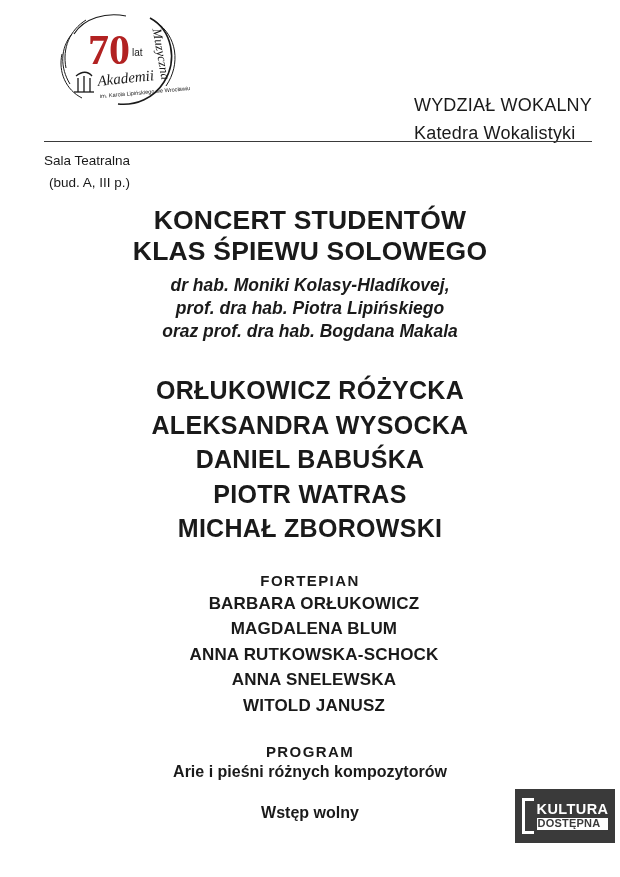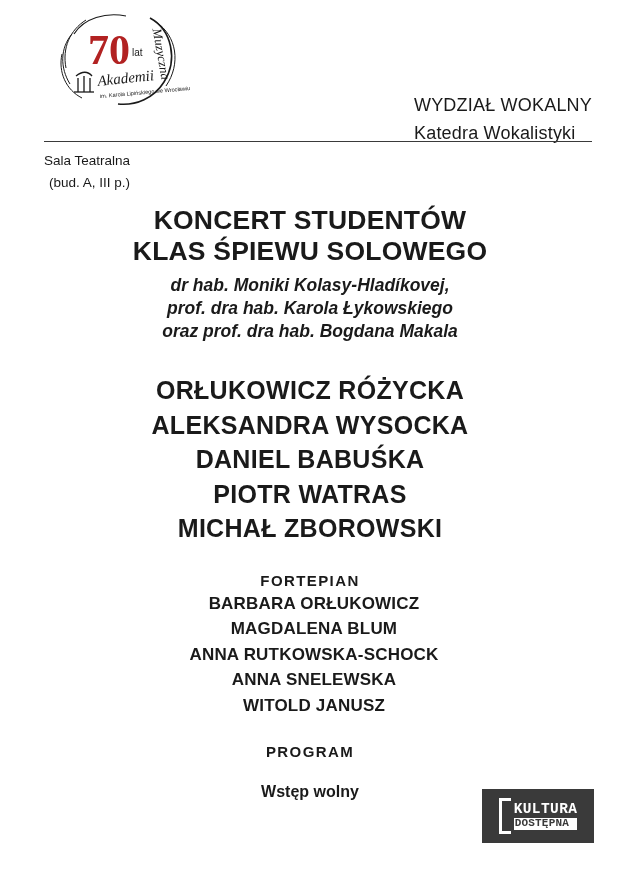--- a/index.html
+++ b/index.html
@@ -128,30 +128,29 @@
   }
   .free-entry {
     margin-top: 23px;
     font-size: 16px;
     font-weight: bold;
   }
 
   
   .badge {
     position: absolute;
-    right: 26px;
+    right: 5px;
     bottom: 34px;
-    width: 112px;
+    width: 100px;
     height: 54px;
     background: #3a3a3a;
     color: #ffffff;
     display: flex;
     align-items: center;
     justify-content: center;
-    font-family: Liberation Mono, monospace;
   }
   .badge-inner {
     display: flex;
     align-items: center;
     gap: 3px;
   }
   .badge-bracket {
     width: 9px;
     height: 30px;
     border: 3px solid #ffffff;
@@ -228,21 +227,21 @@
 
   <div class="content">
 
     <div class="title">
       <div>KONCERT STUDENTÓW</div>
       <div>KLAS ŚPIEWU SOLOWEGO</div>
     </div>
 
     <div class="teachers">
       <div>dr hab. Moniki Kolasy-Hladíkovej,</div>
-      <div>prof. dra hab. Karola Łykowskiego</div>
+      <div>prof. dra hab. Piotra Lipińskiego</div>
       <div>oraz prof. dra hab. Bogdana Makala</div>
     </div>
 
     <div class="performers">
       <div class="name">ORŁUKOWICZ RÓŻYCKA</div>
       <div class="name">ALEKSANDRA WYSOCKA</div>
       <div class="name">DANIEL BABUŚKA</div>
       <div class="name">PIOTR WATRAS</div>
       <div class="name">MICHAŁ ZBOROWSKI</div>
     </div>
@@ -250,20 +249,21 @@
     <div class="section-label">FORTEPIAN</div>
     <div class="pianists">
       <div class="pname">BARBARA ORŁUKOWICZ</div>
       <div class="pname">MAGDALENA BLUM</div>
       <div class="pname">ANNA RUTKOWSKA-SCHOCK</div>
       <div class="pname">ANNA SNELEWSKA</div>
       <div class="pname">WITOLD JANUSZ</div>
     </div>
 
     <div class="program-label">PROGRAM</div>
+    <div class="program-text">Arie i pieśni różnych kompozytorów</div>
 
     <div class="free-entry">Wstęp wolny</div>
   </div>
 
   <div class="badge">
     <div class="badge-inner">
       <div class="badge-bracket"></div>
       <div class="badge-text">
         <span class="t1">KULTURA</span>
         <span class="t2">DOSTĘPNA</span>

